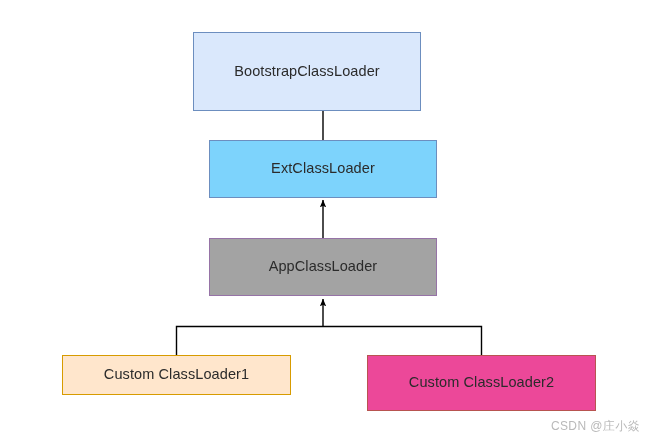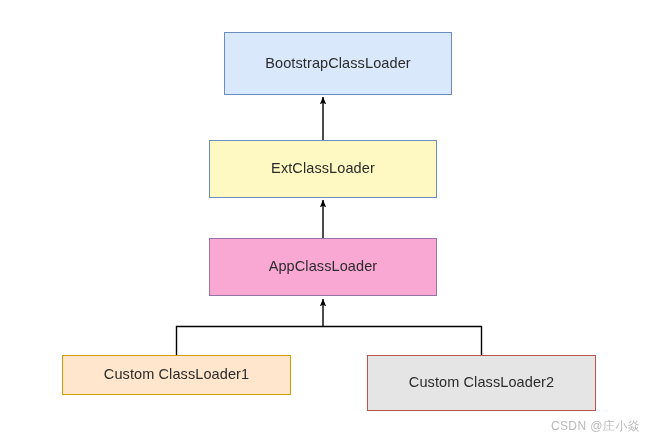--- a/index.html
+++ b/index.html
@@ -97,33 +97,33 @@
   <g>
     <line class="edge-line" x1="323" y1="238" x2="323" y2="200" stroke="#000000" stroke-width="1.4" marker-end="url(#arrowhead)"></line>
   </g>
 
   <g>
     <path class="edge-line" d="M 176.5 355 L 176.5 326.5 L 481.5 326.5 L 481.5 355" fill="none" stroke="#000000" stroke-width="1.4" stroke-linejoin="miter"></path>
     <line class="edge-line" x1="323" y1="326.5" x2="323" y2="299" stroke="#000000" stroke-width="1.4" marker-end="url(#arrowhead)"></line>
   </g>
 </svg>
 
-<div class="node" id="node-bootstrap" style="left: 224px; top: 32px; width: 228px; height: 63px; background: rgb(218, 232, 252); border-color: rgb(108, 142, 191);">
+<div class="node" id="node-bootstrap" style="left: 193px; top: 32px; width: 228px; height: 79px; background: rgb(218, 232, 252); border-color: rgb(108, 142, 191);">
   <span>BootstrapClassLoader</span>
 </div>
 
-<div class="node" id="node-ext" style="left: 209px; top: 140px; width: 228px; height: 58px; background: #fef9c3; border-color: rgb(108, 142, 191);">
+<div class="node" id="node-ext" style="left: 209px; top: 140px; width: 228px; height: 58px; background: #7dd3fc; border-color: rgb(108, 142, 191);">
   <span>ExtClassLoader</span>
 </div>
 
-<div class="node" id="node-app" style="left: 209px; top: 238px; width: 228px; height: 58px; background: #f9a8d4; border-color: rgb(150, 115, 166);">
+<div class="node" id="node-app" style="left: 209px; top: 238px; width: 228px; height: 58px; background: #a3a3a3; border-color: rgb(150, 115, 166);">
   <span>AppClassLoader</span>
 </div>
 
 <div class="node" id="node-custom1" style="left: 62px; top: 355px; width: 229px; height: 40px; background: rgb(255, 230, 204); border-color: rgb(215, 155, 0);">
   <span>Custom ClassLoader1</span>
 </div>
 
-<div class="node" id="node-custom2" style="left: 367px; top: 355px; width: 229px; height: 56px; background: #e5e5e5; border-color: rgb(184, 84, 80);">
+<div class="node" id="node-custom2" style="left: 367px; top: 355px; width: 229px; height: 56px; background: #ec4899; border-color: rgb(184, 84, 80);">
   <span>Custom ClassLoader2</span>
 </div>
 
 <div id="watermark" style="color: rgb(185, 185, 185);">CSDN @庄小焱</div>
 
 </body></html>

